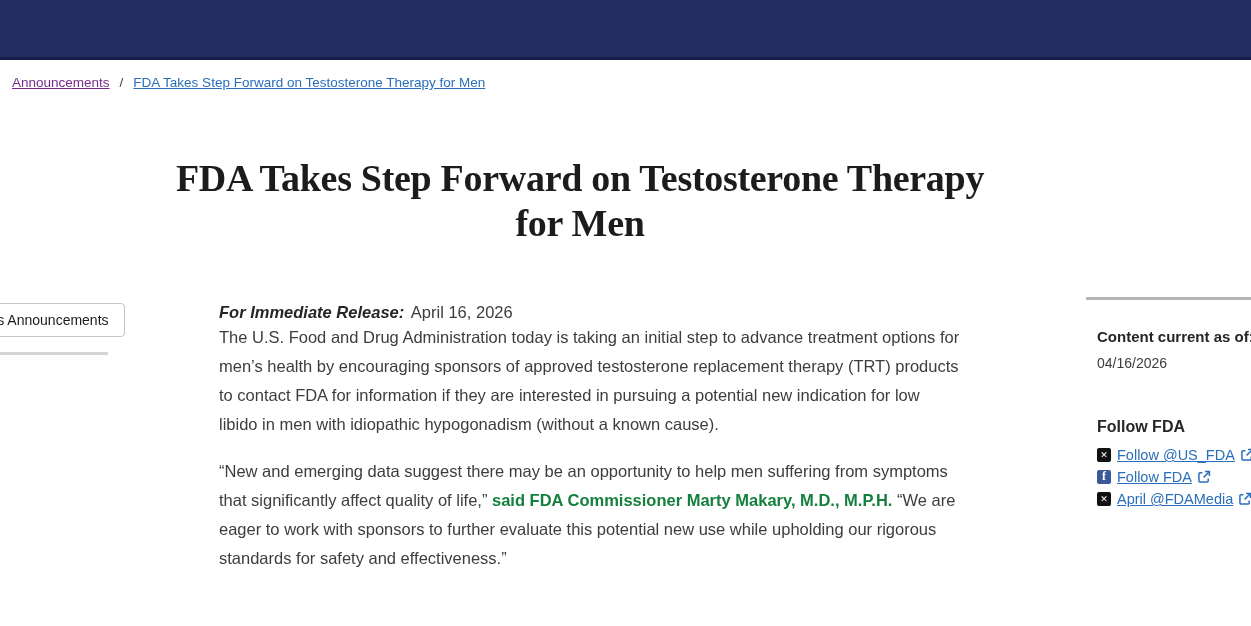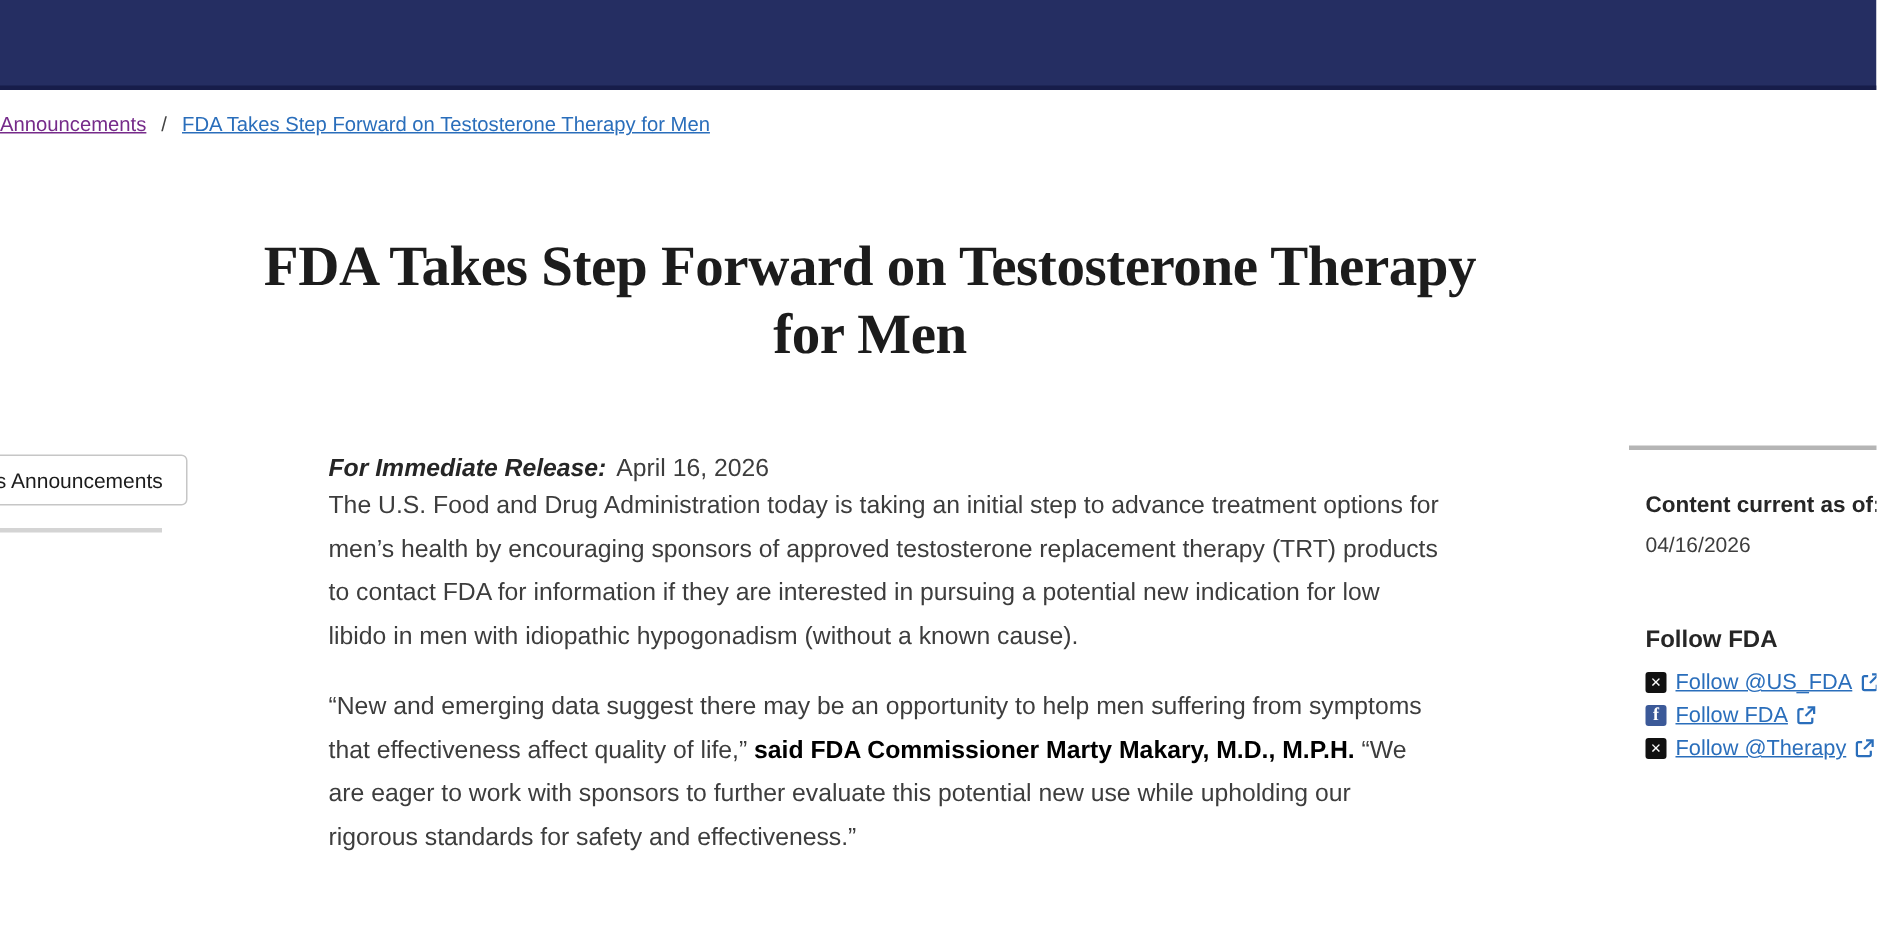--- a/index.html
+++ b/index.html
@@ -12,21 +12,21 @@
   }
   
   .header-bar {
     position: absolute; left: 0; top: 0;
     width: 1251px; height: 60px;
     background: #252e62;
     border-bottom: 3px solid #171d4a;
   }
   
   .breadcrumb {
-    position: absolute; left: 0; top: 75px;
+    position: absolute; left: 12px; top: 75px;
     font-size: 13.5px; color: #5b616b;
     white-space: nowrap;
   }
   .breadcrumb a { text-decoration: underline; cursor: pointer; }
   .crumb-visited { color: #762b8a; }
   .crumb-current { color: #2a6ebb; }
   .crumb-sep { margin: 0 10px; color: #444; text-decoration: none; }
   
   .article-head {
     position: absolute; left: 0; top: 129px;
@@ -61,21 +61,21 @@
   .main-col {
     position: absolute; left: 219px; top: 301px;
     width: 741px;
     font-size: 16.5px; line-height: 29px; color: #3d3d3d;
   }
   .release-line { line-height: 22px; }
   .release-label { font-weight: 700; color: #262626; font-style: italic; }
   .release-date { margin-left: 2px; color: #3d3d3d; }
   .main-col p.para1 { }
   .main-col p.para2 { margin-top: 18px; }
-  .main-col strong { color: #000000; }
+  .main-col strong { color: #15803d; }
   
   .right-rail {
     position: absolute; left: 1086px; top: 297px;
     width: 201px;
   }
   .right-divider { width: 201px; height: 3px; background: #b5b5b5; }
   .right-inner { padding-left: 11px; }
   .cc-label { margin-top: 28px; font-size: 15px; font-weight: 700; color: #262626; }
   .cc-date  { margin-top: 10px; font-size: 14px; color: #3d3d3d; }
   .follow-heading { margin-top: 47px; font-size: 16px; font-weight: 700; color: #262626; }
@@ -124,21 +124,21 @@
 
 <div class="main-col">
   <div class="release-line">
     <span class="release-label">For Immediate Release:</span>
     <span class="release-date">April 16, 2026</span>
   </div>
   <p class="para1">
     <span>The U.S. Food and Drug Administration today is taking an initial step to advance treatment options for men’s health by encouraging sponsors of approved testosterone replacement therapy (TRT) products to contact FDA for information if they are interested in pursuing a potential new indication for low libido in men with idiopathic hypogonadism (without a known cause).</span>
   </p>
   <p class="para2">
-    <span>“New and emerging data suggest there may be an opportunity to help men suffering from symptoms that effectiveness affect quality of life,” </span><strong>said FDA Commissioner Marty Makary, M.D., M.P.H.</strong><span> “We are eager to work with sponsors to further evaluate this potential new use while upholding our rigorous standards for safety and effectiveness.”</span>
+    <span>“New and emerging data suggest there may be an opportunity to help men suffering from symptoms that significantly affect quality of life,” </span><strong>said FDA Commissioner Marty Makary, M.D., M.P.H.</strong><span> “We are eager to work with sponsors to further evaluate this potential new use while upholding our rigorous standards for safety and effectiveness.”</span>
   </p>
 </div>
 
 <aside class="right-rail">
   <div class="right-divider"></div>
   <div class="right-inner">
     <div class="cc-label">Content current as of:</div>
     <div class="cc-date">04/16/2026</div>
     <div class="follow-heading">Follow FDA</div>
     <div class="follow-list">
@@ -158,21 +158,21 @@
         <span class="follow-label">Follow FDA</span>
         <svg class="ext-icon" viewBox="0 0 16 16">
           <path d="M6.2 3.2H3.4c-.7 0-1.2.5-1.2 1.2v8.2c0 .7.5 1.2 1.2 1.2h8.2c.7 0 1.2-.5 1.2-1.2V9.8" fill="none" stroke="#2a6ebb" stroke-width="1.7"></path>
           <path d="M9.2 1.8h5v5" fill="none" stroke="#2a6ebb" stroke-width="1.7"></path>
           <path d="M13.9 2.1 7.6 8.4" fill="none" stroke="#2a6ebb" stroke-width="1.7"></path>
         </svg>
       </a>
 
       <a class="follow-row">
         <span class="social-badge badge-x">✕</span>
-        <span class="follow-label">Follow @Therapy</span>
+        <span class="follow-label">April @FDAMedia</span>
         <svg class="ext-icon" viewBox="0 0 16 16">
           <path d="M6.2 3.2H3.4c-.7 0-1.2.5-1.2 1.2v8.2c0 .7.5 1.2 1.2 1.2h8.2c.7 0 1.2-.5 1.2-1.2V9.8" fill="none" stroke="#2a6ebb" stroke-width="1.7"></path>
           <path d="M9.2 1.8h5v5" fill="none" stroke="#2a6ebb" stroke-width="1.7"></path>
           <path d="M13.9 2.1 7.6 8.4" fill="none" stroke="#2a6ebb" stroke-width="1.7"></path>
         </svg>
       </a>
 
     </div>
   </div>
 </aside>

